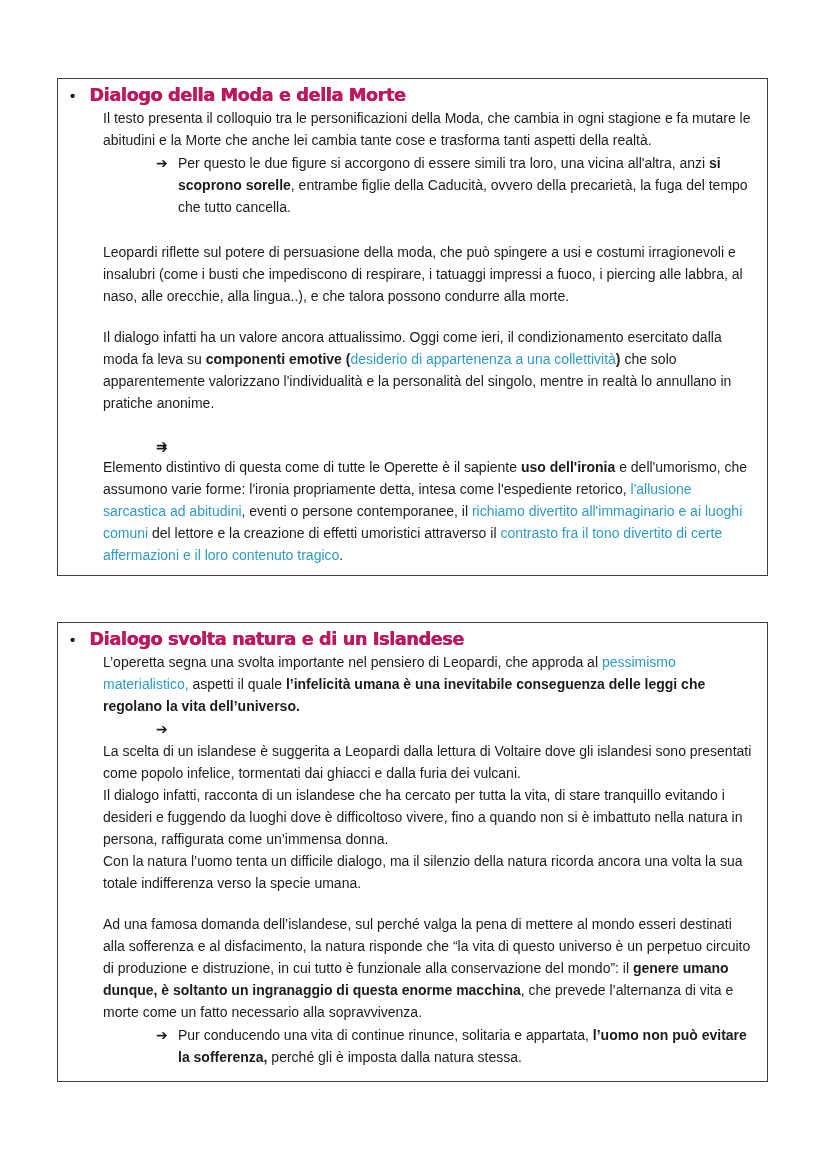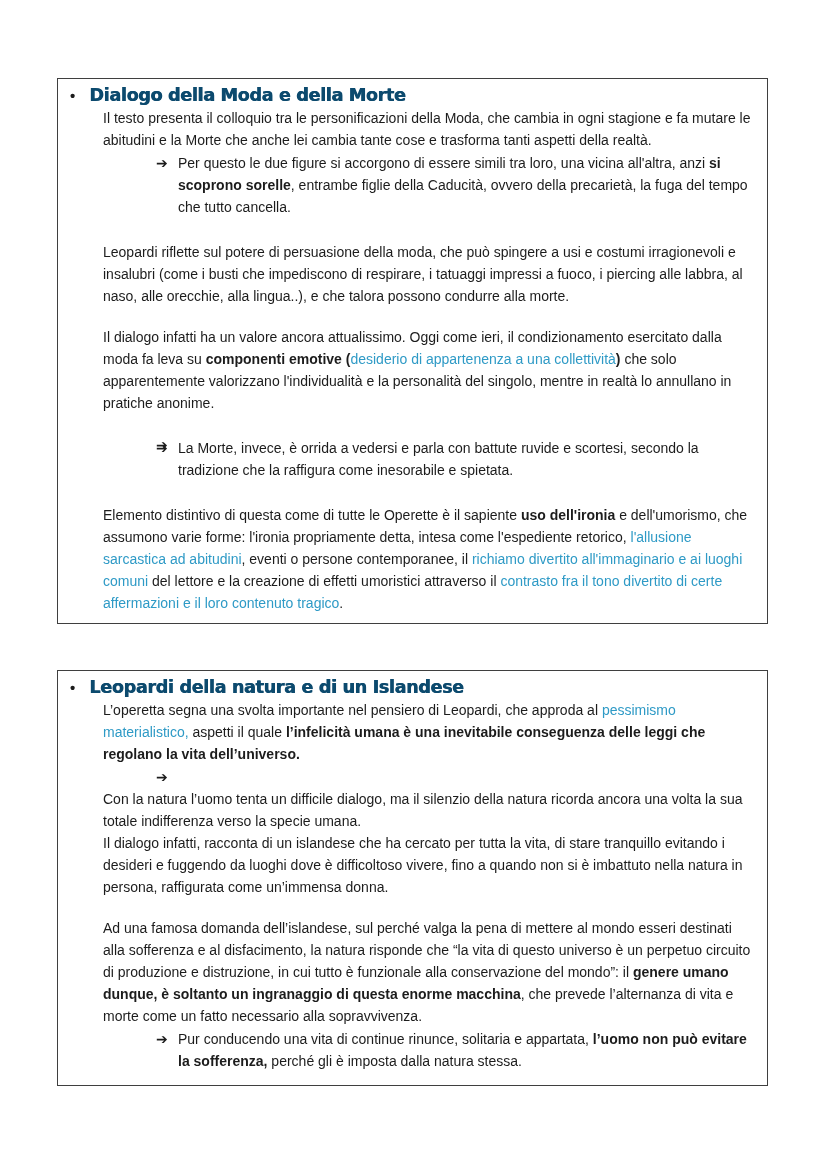--- a/index.html
+++ b/index.html
@@ -36,21 +36,21 @@
     font-size:15px;
     font-weight:bold;
     margin:0 14px 0 4px;
   }
   .title-text{
     margin:0;
     font-family:"DejaVu Sans", sans-serif;
     font-size:17.5px;
     font-weight:800;
     letter-spacing:-0.3px;
-    color:#0c4a6e;
+    color:#be185d;
     text-shadow:0.6px 0 0 currentColor;
   }
   .box-body{
     font-size:14px;
     line-height:22px;
     margin-left:37px;
   }
   .para{margin:0;}
   .arrow-item{
     position:relative;
@@ -78,35 +78,36 @@
       </header>
       <div class="box-body">
         <div class="para"><span>Il testo presenta il colloquio tra le personificazioni della Moda, che cambia in ogni stagione e fa mutare le abitudini e la Morte che anche lei cambia tante cose e trasforma tanti aspetti della realtà.</span></div>
         <div class="arrow-item"><span class="arrow-glyph">➔</span><span>Per questo le due figure si accorgono di essere simili tra loro, una vicina all'altra, anzi </span><span class="r-b">si scoprono sorelle</span><span>, entrambe figlie della Caducità, ovvero della precarietà, la fuga del tempo che tutto cancella.</span></div>
         <div class="spacer"></div>
         <div class="para"><span>Leopardi riflette sul potere di persuasione della moda, che può spingere a usi e costumi irragionevoli e insalubri (come i busti che impediscono di respirare, i tatuaggi impressi a fuoco, i piercing alle labbra, al naso, alle orecchie, alla lingua..), e che talora possono condurre alla morte.</span></div>
         <div class="spacer"></div>
         <div class="para"><span>Il dialogo infatti ha un valore ancora attualissimo. Oggi come ieri, il condizionamento esercitato dalla moda fa leva su </span><span class="r-b">componenti emotive</span><span class="r-b"> (</span><span class="r-i">desiderio di appartenenza a una collettività</span><span class="r-b">)</span><span> che solo apparentemente valorizzano l'individualità e la personalità del singolo, mentre in realtà lo annullano in pratiche anonime.</span></div>
         <div class="spacer"></div>
         <div class="arrow-item"><span class="arrow-glyph">➔</span></div>
-        <div class="arrow-item"><span class="arrow-glyph">➔</span><span>La Morte, invece, è orrida a vedersi e parla con battute ruvide e scortesi, secondo la tradizione che la raffigura come inesorabile e spietata.</span></div>
+        <div class="arrow-item"><span class="arrow-glyph">➔</span></div>
         <div class="spacer"></div>
         <div class="para"><span>Elemento distintivo di questa come di tutte le Operette è il sapiente </span><span class="r-b">uso dell'ironia</span><span> e dell'umorismo, che assumono varie forme: l'ironia propriamente detta, intesa come l'espediente retorico, </span><span class="r-i">l'allusione sarcastica ad abitudini</span><span>, eventi o persone contemporanee, il </span><span class="r-i">richiamo divertito all'immaginario e ai luoghi comuni</span><span> del lettore e la creazione di effetti umoristici attraverso il </span><span class="r-i">contrasto fra il tono divertito di certe affermazioni e il loro contenuto tragico</span><span>.</span></div>
       </div>
     </section>
 
     <section class="note-box second">
       <header class="box-title">
         <span class="bullet">•</span>
-        <h2 class="title-text">Leopardi della natura e di un Islandese</h2>
+        <h2 class="title-text">Dialogo svolta natura e di un Islandese</h2>
       </header>
       <div class="box-body">
         <div class="para"><span>L’operetta segna una svolta importante nel pensiero di Leopardi, che approda al </span><span class="r-i">pessimismo materialistico,</span><span> aspetti il quale </span><span class="r-b">l’infelicità umana è una inevitabile conseguenza delle leggi che regolano la vita dell’universo.</span></div>
         <div class="arrow-item"><span class="arrow-glyph">➔</span></div>
         <div class="spacer"></div>
+        <div class="para"><span>La scelta di un islandese è suggerita a Leopardi dalla lettura di Voltaire dove gli islandesi sono presentati come popolo infelice, tormentati dai ghiacci e dalla furia dei vulcani.</span></div>
+        <div class="para"><span>Il dialogo infatti, racconta di un islandese che ha cercato per tutta la vita, di stare tranquillo evitando i desideri e fuggendo da luoghi dove è difficoltoso vivere, fino a quando non si è imbattuto nella natura in persona, raffigurata come un’immensa donna.</span></div>
         <div class="para"><span>Con la natura l’uomo tenta un difficile dialogo, ma il silenzio della natura ricorda ancora una volta la sua totale indifferenza verso la specie umana.</span></div>
-        <div class="para"><span>Il dialogo infatti, racconta di un islandese che ha cercato per tutta la vita, di stare tranquillo evitando i desideri e fuggendo da luoghi dove è difficoltoso vivere, fino a quando non si è imbattuto nella natura in persona, raffigurata come un’immensa donna.</span></div>
         <div class="spacer"></div>
         <div class="para"><span>Ad una famosa domanda dell’islandese, sul perché valga la pena di mettere al mondo esseri destinati alla sofferenza e al disfacimento, la natura risponde che “la vita di questo universo è un perpetuo circuito di produzione e distruzione, in cui tutto è funzionale alla conservazione del mondo”: il </span><span class="r-b">genere umano dunque, è soltanto un ingranaggio di questa enorme macchina</span><span>, che prevede l’alternanza di vita e morte come un fatto necessario alla sopravvivenza.</span></div>
         <div class="arrow-item"><span class="arrow-glyph">➔</span><span>Pur conducendo una vita di continue rinunce, solitaria e appartata, </span><span class="r-b">l’uomo non può evitare la sofferenza,</span><span> perché gli è imposta dalla natura stessa.</span></div>
       </div>
     </section>
   </div>
 
 </body></html>

